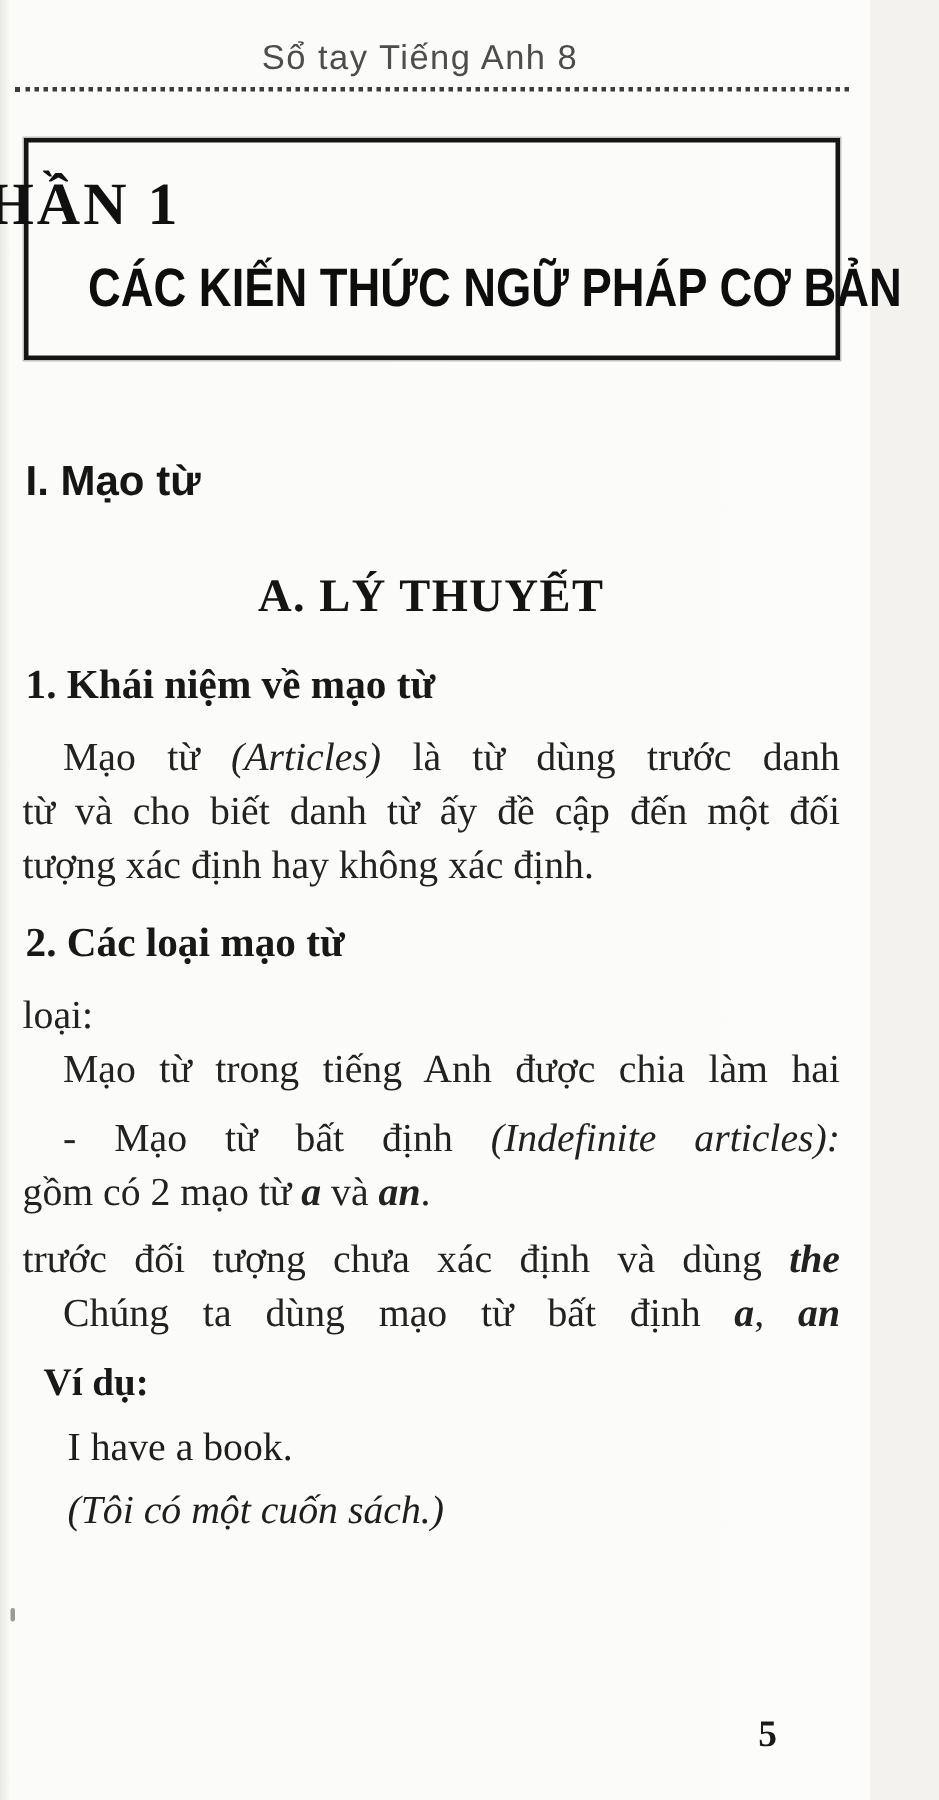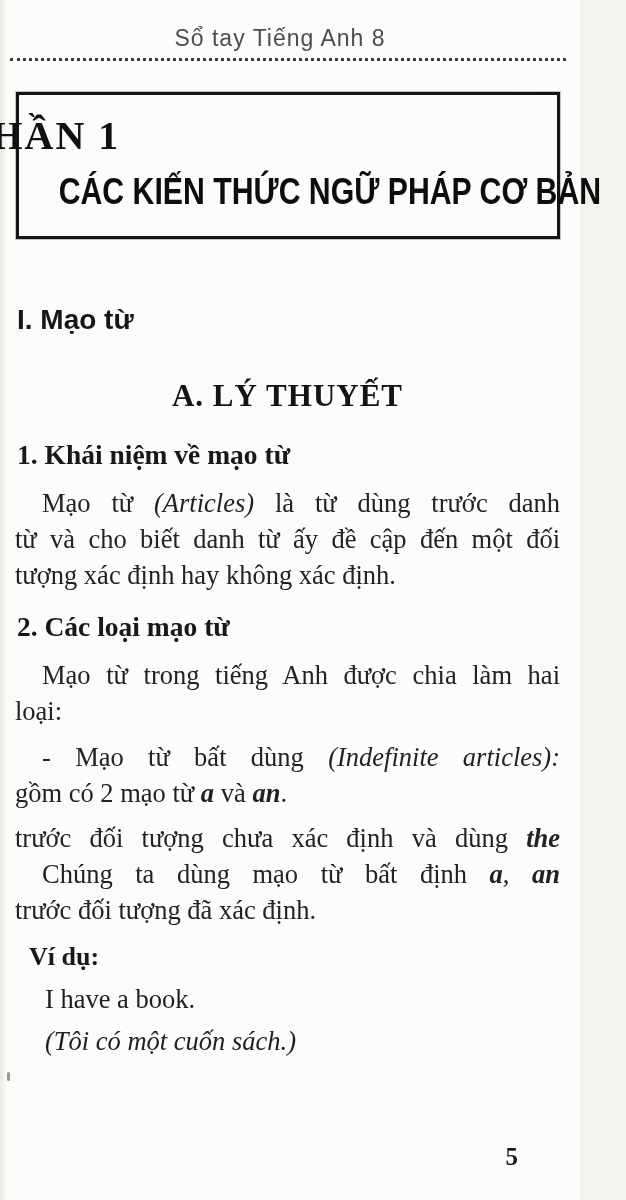--- a/index.html
+++ b/index.html
@@ -171,34 +171,33 @@
 
   <div class="para">
       <div class="tline ind just"><span>Mạo từ </span><span style="font-style: italic;">(Articles)</span><span> là từ dùng trước danh</span></div>
       <div class="tline just"><span>từ và cho biết danh từ ấy đề cập đến một đối</span></div>
       <div class="tline"><span>tượng xác định hay không xác định.</span></div>
     </div>
 
   <div class="sub-heading second">2. Các loại mạo từ</div>
 
   <div class="para">
+      <div class="tline"><span>loại:</span></div>
       <div class="tline ind just"><span>Mạo từ trong tiếng Anh được chia làm hai</span></div>
-      <div class="tline"><span>loại:</span></div>
     </div>
 
   <div class="para tight">
-      <div class="tline ind just"><span>- Mạo từ bất dùng </span><span style="font-style: italic;">(Indefinite articles):</span></div>
+      <div class="tline ind just"><span>- Mạo từ bất định </span><span style="font-style: italic;">(Indefinite articles):</span></div>
       <div class="tline"><span>gồm có 2 mạo từ </span><span style="font-weight: bold; font-style: italic;">a</span><span> và </span><span style="font-weight: bold; font-style: italic;">an</span><span>.</span></div>
     </div>
 
 
   <div class="para tighter">
       <div class="tline just"><span>trước đối tượng chưa xác định và dùng </span><span style="font-weight: bold; font-style: italic;">the</span></div>
       <div class="tline ind just"><span>Chúng ta dùng mạo từ bất định </span><span style="font-weight: bold; font-style: italic;">a</span><span>, </span><span style="font-weight: bold; font-style: italic;">an</span></div>
-      <div class="tline"><span>trước đối tượng đã xác định.</span></div>
     </div>
 
   <div class="example-label">Ví dụ:</div>
 
   <div class="example-en">I have a book.</div>
 
   <div class="example-vi">(Tôi có một cuốn sách.)</div>
 
   <div class="stray-mark"></div>
 

